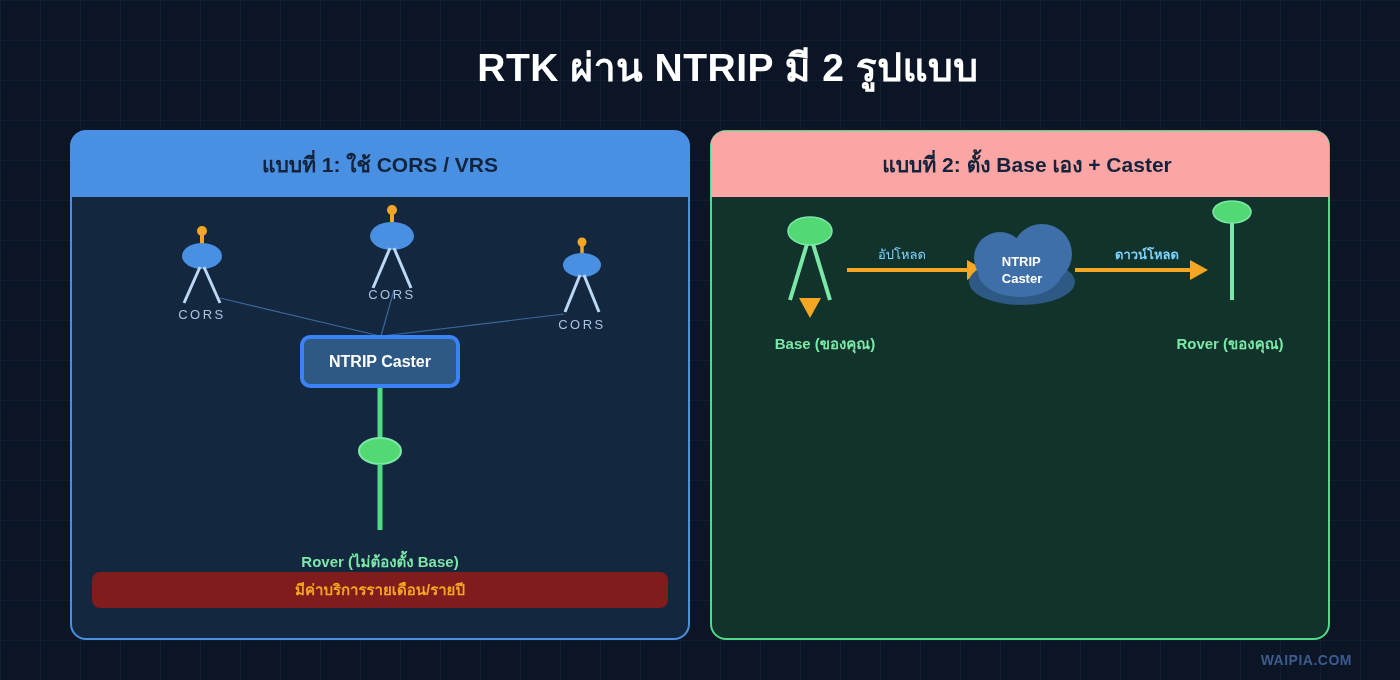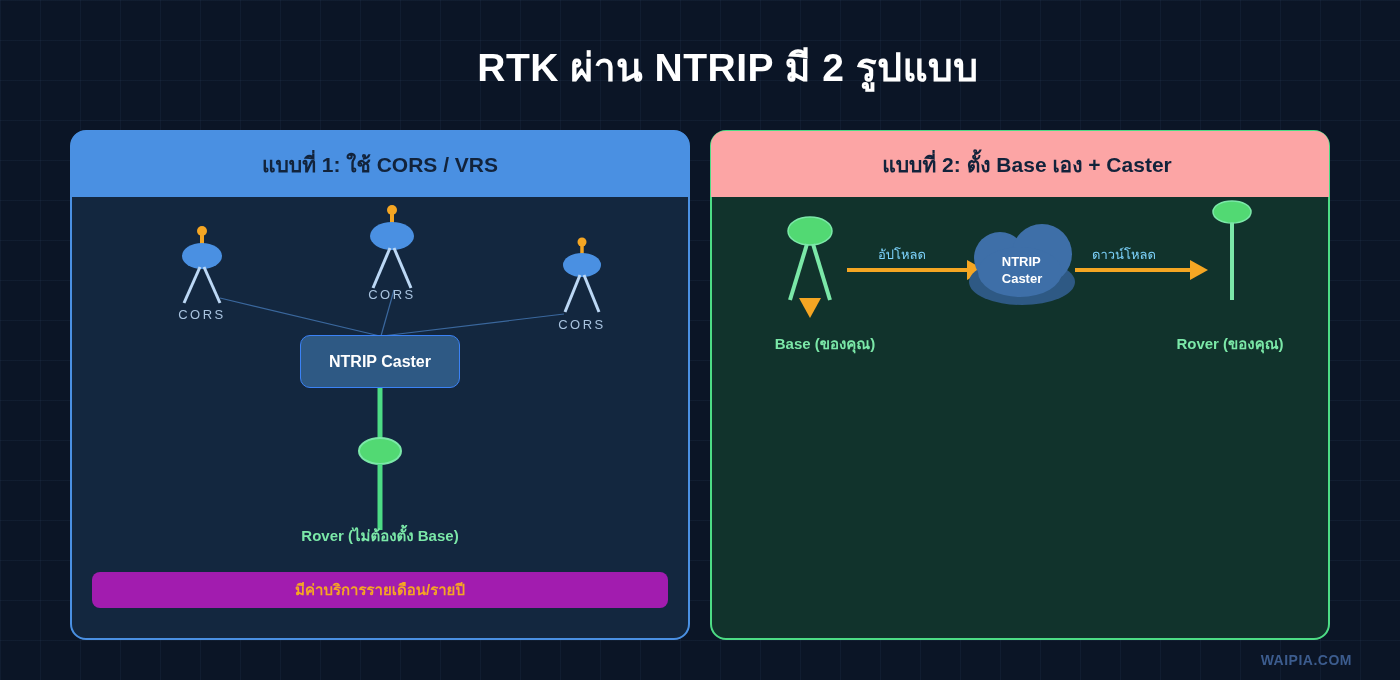--- a/index.html
+++ b/index.html
@@ -38,28 +38,28 @@
   }
   .panel.left  .panel-header { background: #4a90e2; }
   .panel.right .panel-header { background: #fca5a5; padding-left: 14px; }
   .panel-body { position: absolute; top: 66px; left: 0; right: 0; bottom: 0; }
   .diagram { position: absolute; top: 0; left: 0; }
 
   .overlay-label { position: absolute; transform: translateX(-50%); white-space: nowrap; }
   .cors-label { font-size: 13px; color: #a9c4e0; letter-spacing: 2.5px; }
   .caster-box {
     position: absolute; left: 228px; top: 137px; width: 160px; height: 53px;
-    background: #2e5984; border: 1px solid #3b82f6; border-radius: 10px;
+    background: #2e5984; border: 4px solid #3b82f6; border-radius: 10px;
     display: flex; align-items: center; justify-content: center;
     color: #ffffff; font-size: 16px; font-weight: 800;
   }
   .green-label { color: #7be8a8; font-size: 15px; font-weight: 800; }
   .badge {
     position: absolute; left: 20px; top: 374px; width: 576px; height: 36px;
-    background: #a21caf; border-radius: 8px;
+    background: #7f1d1d; border-radius: 8px;
     display: flex; align-items: center; justify-content: center;
     color: #f5a623; font-size: 15px; font-weight: 800;
   }
   .arrow-label { color: #7dd3fc; font-size: 13px; }
   .cloud-text {
     position: absolute; left: 310px; top: 55px; transform: translateX(-50%);
     color: #ffffff; font-size: 13px; font-weight: 800; line-height: 17px;
   }
   .steps { position: absolute; left: 50px; top: 240px; color: #e9f1f4; font-size: 16px; line-height: 28px; }
   .footer {
@@ -118,21 +118,21 @@
       </svg>
 
       <div class="overlay-label cors-label" style="left:130px; top:109px;">CORS</div>
       <div class="overlay-label cors-label" style="left:320px; top:89px;">CORS</div>
       <div class="overlay-label cors-label" style="left:510px; top:119px;">CORS</div>
 
       <div class="caster-box">
         <span>NTRIP Caster</span>
       </div>
 
-      <div class="overlay-label green-label" style="left:308px; top:326px;">Rover (ไม่ต้องตั้ง Base)</div>
+      <div class="overlay-label green-label" style="left:308px; top:352px;">Rover (ไม่ต้องตั้ง Base)</div>
 
       <div class="badge">
         <span>มีค่าบริการรายเดือน/รายปี</span>
       </div>
     </div>
   </section>
 
   <section class="panel right">
     <div class="panel-header">แบบที่ 2: ตั้ง Base เอง + Caster</div>
     <div class="panel-body">
@@ -163,21 +163,21 @@
           <polygon points="478,62 478,82 496,72" fill="#f5a623"></polygon>
         </g>
 
         <g>
           <ellipse cx="520" cy="14" rx="19" ry="11" fill="#52d973" stroke="#7be8a8" stroke-width="1.5"></ellipse>
           <line x1="520" y1="25" x2="520" y2="102" stroke="#7be8a8" stroke-width="4"></line>
         </g>
       </svg>
 
       <div class="overlay-label arrow-label" style="left:190px; top:46px;">อัปโหลด</div>
-      <div class="overlay-label arrow-label" style="left:412px; top:46px;">ดาวน์โหลด</div>
+      <div class="overlay-label arrow-label" style="left:435px; top:46px;font-weight:bold;">ดาวน์โหลด</div>
 
       <div class="cloud-text">
         <div>NTRIP</div>
         <div>Caster</div>
       </div>
 
       <div class="overlay-label green-label" style="left:98px; top:134px;padding-left:30px;">Base (ของคุณ)</div>
       <div class="overlay-label green-label" style="left:518px; top:134px;">Rover (ของคุณ)</div>
 
 

